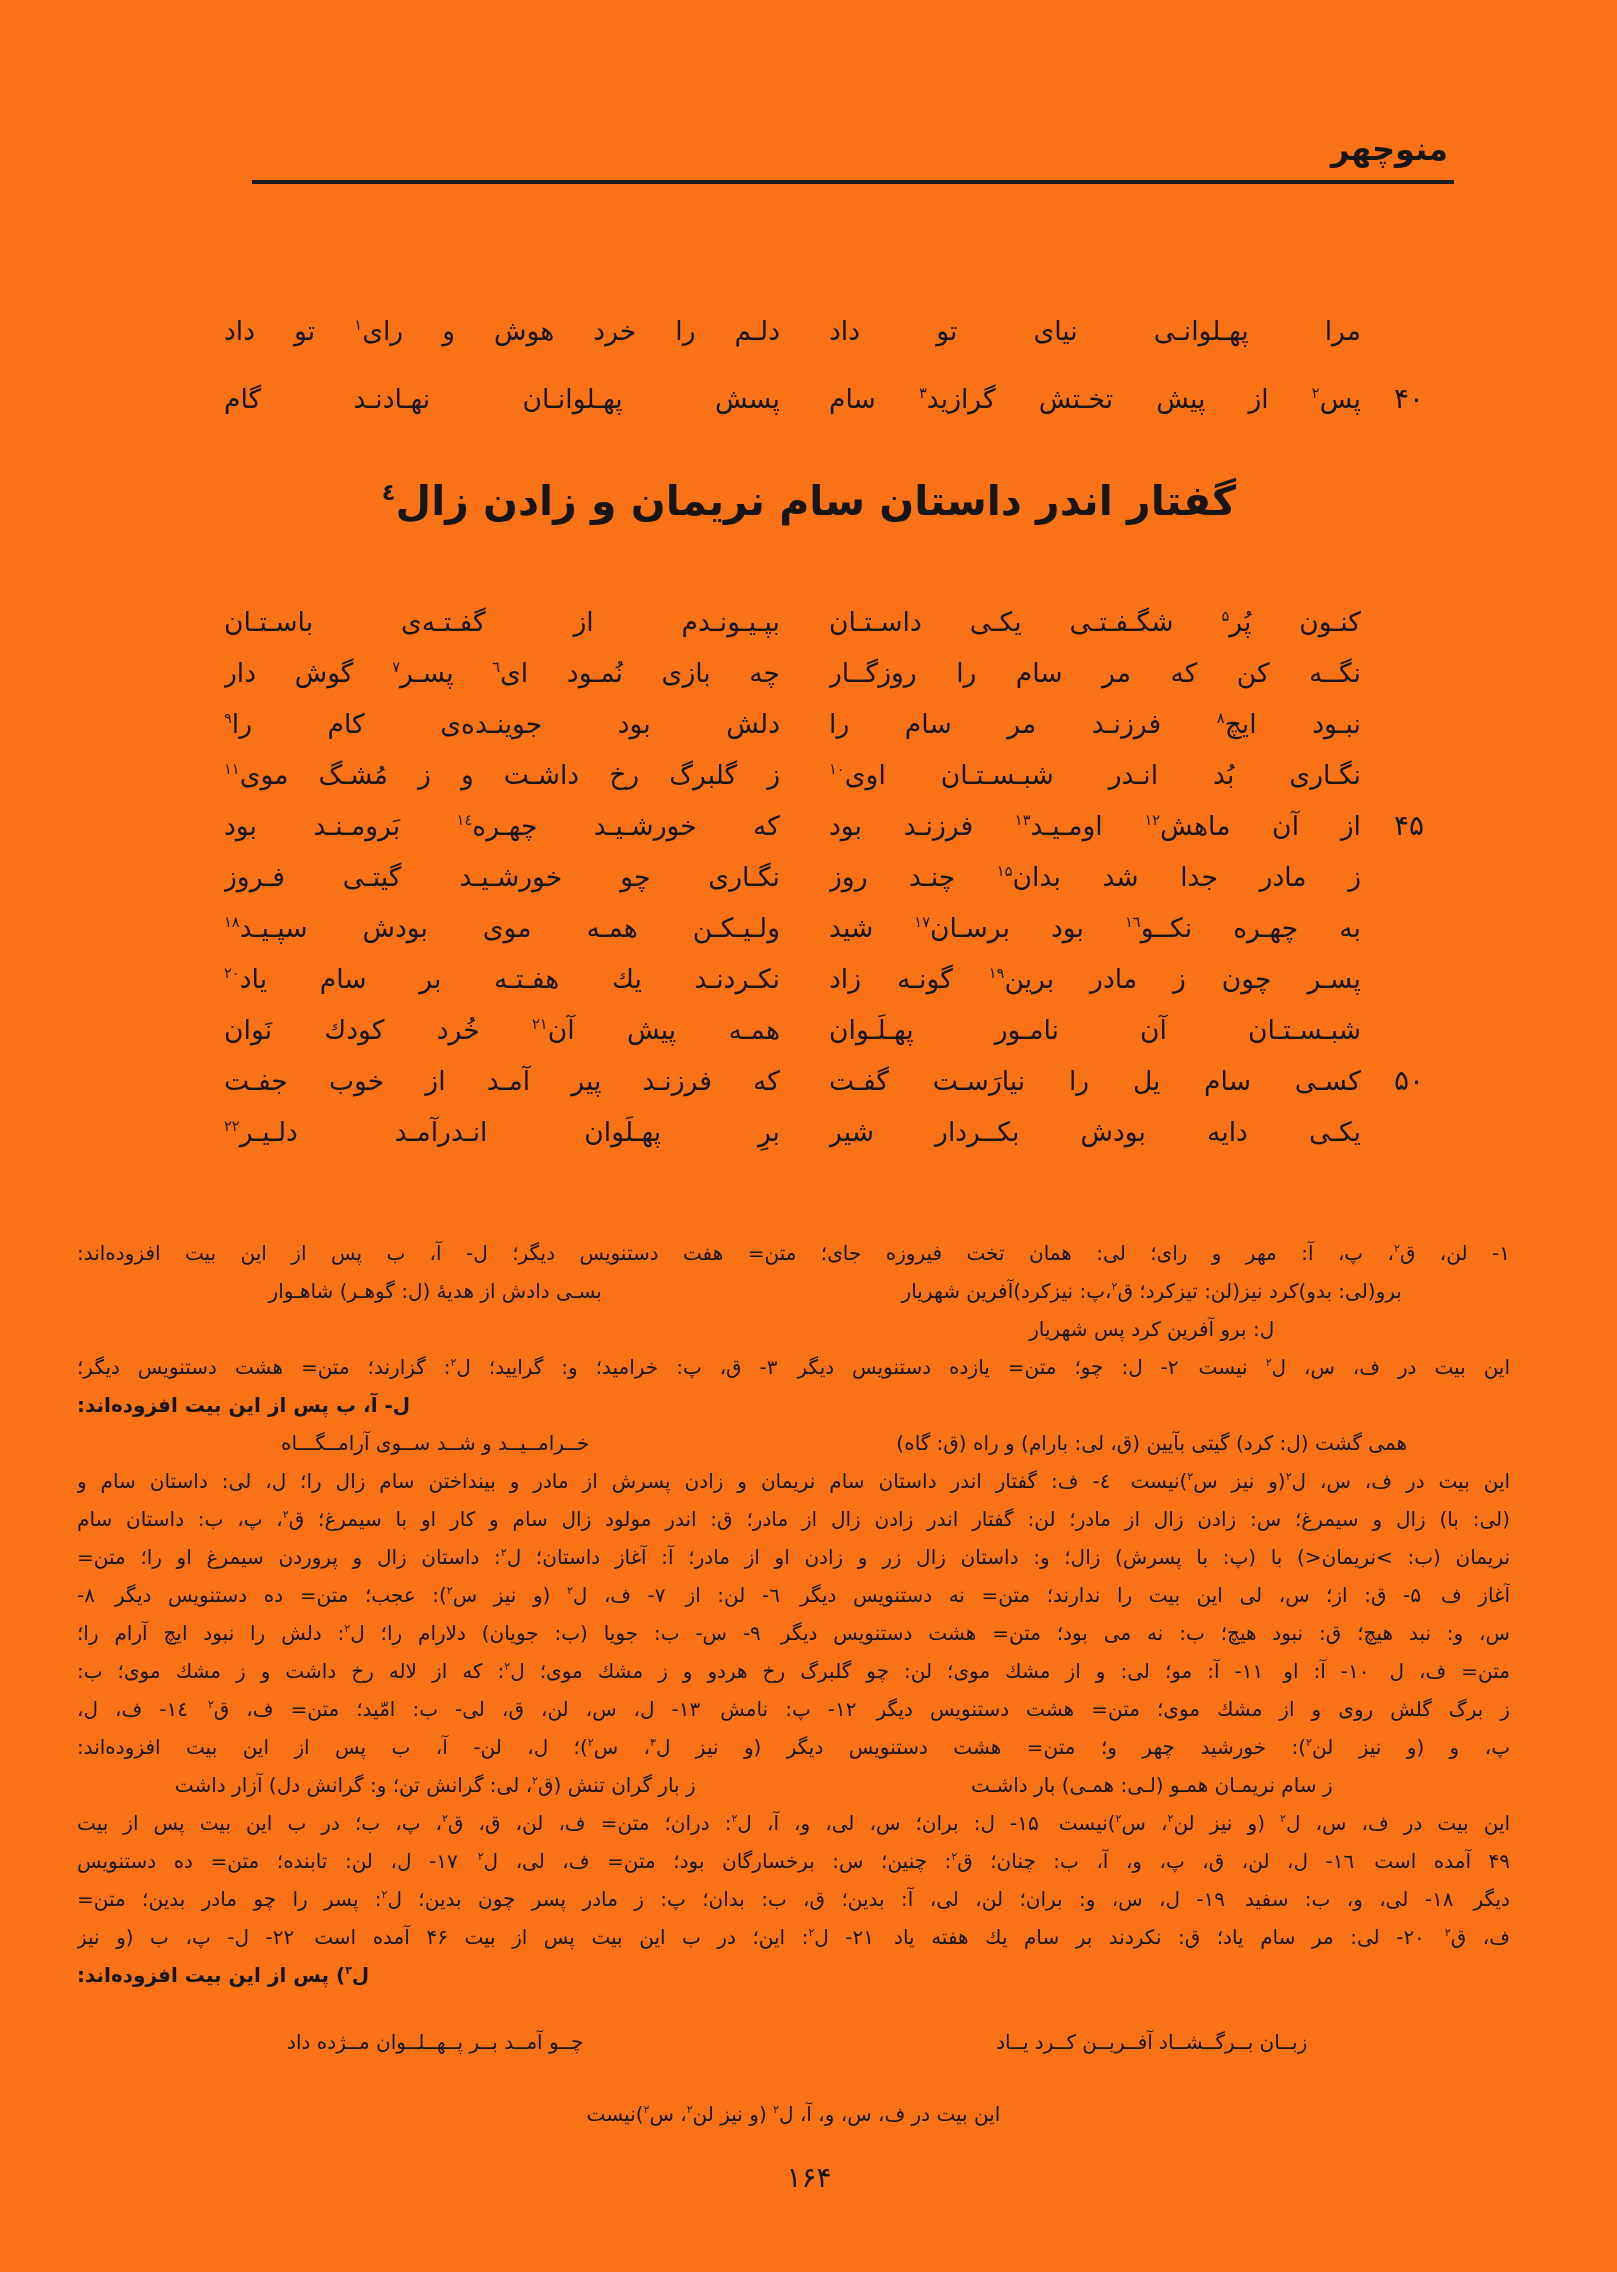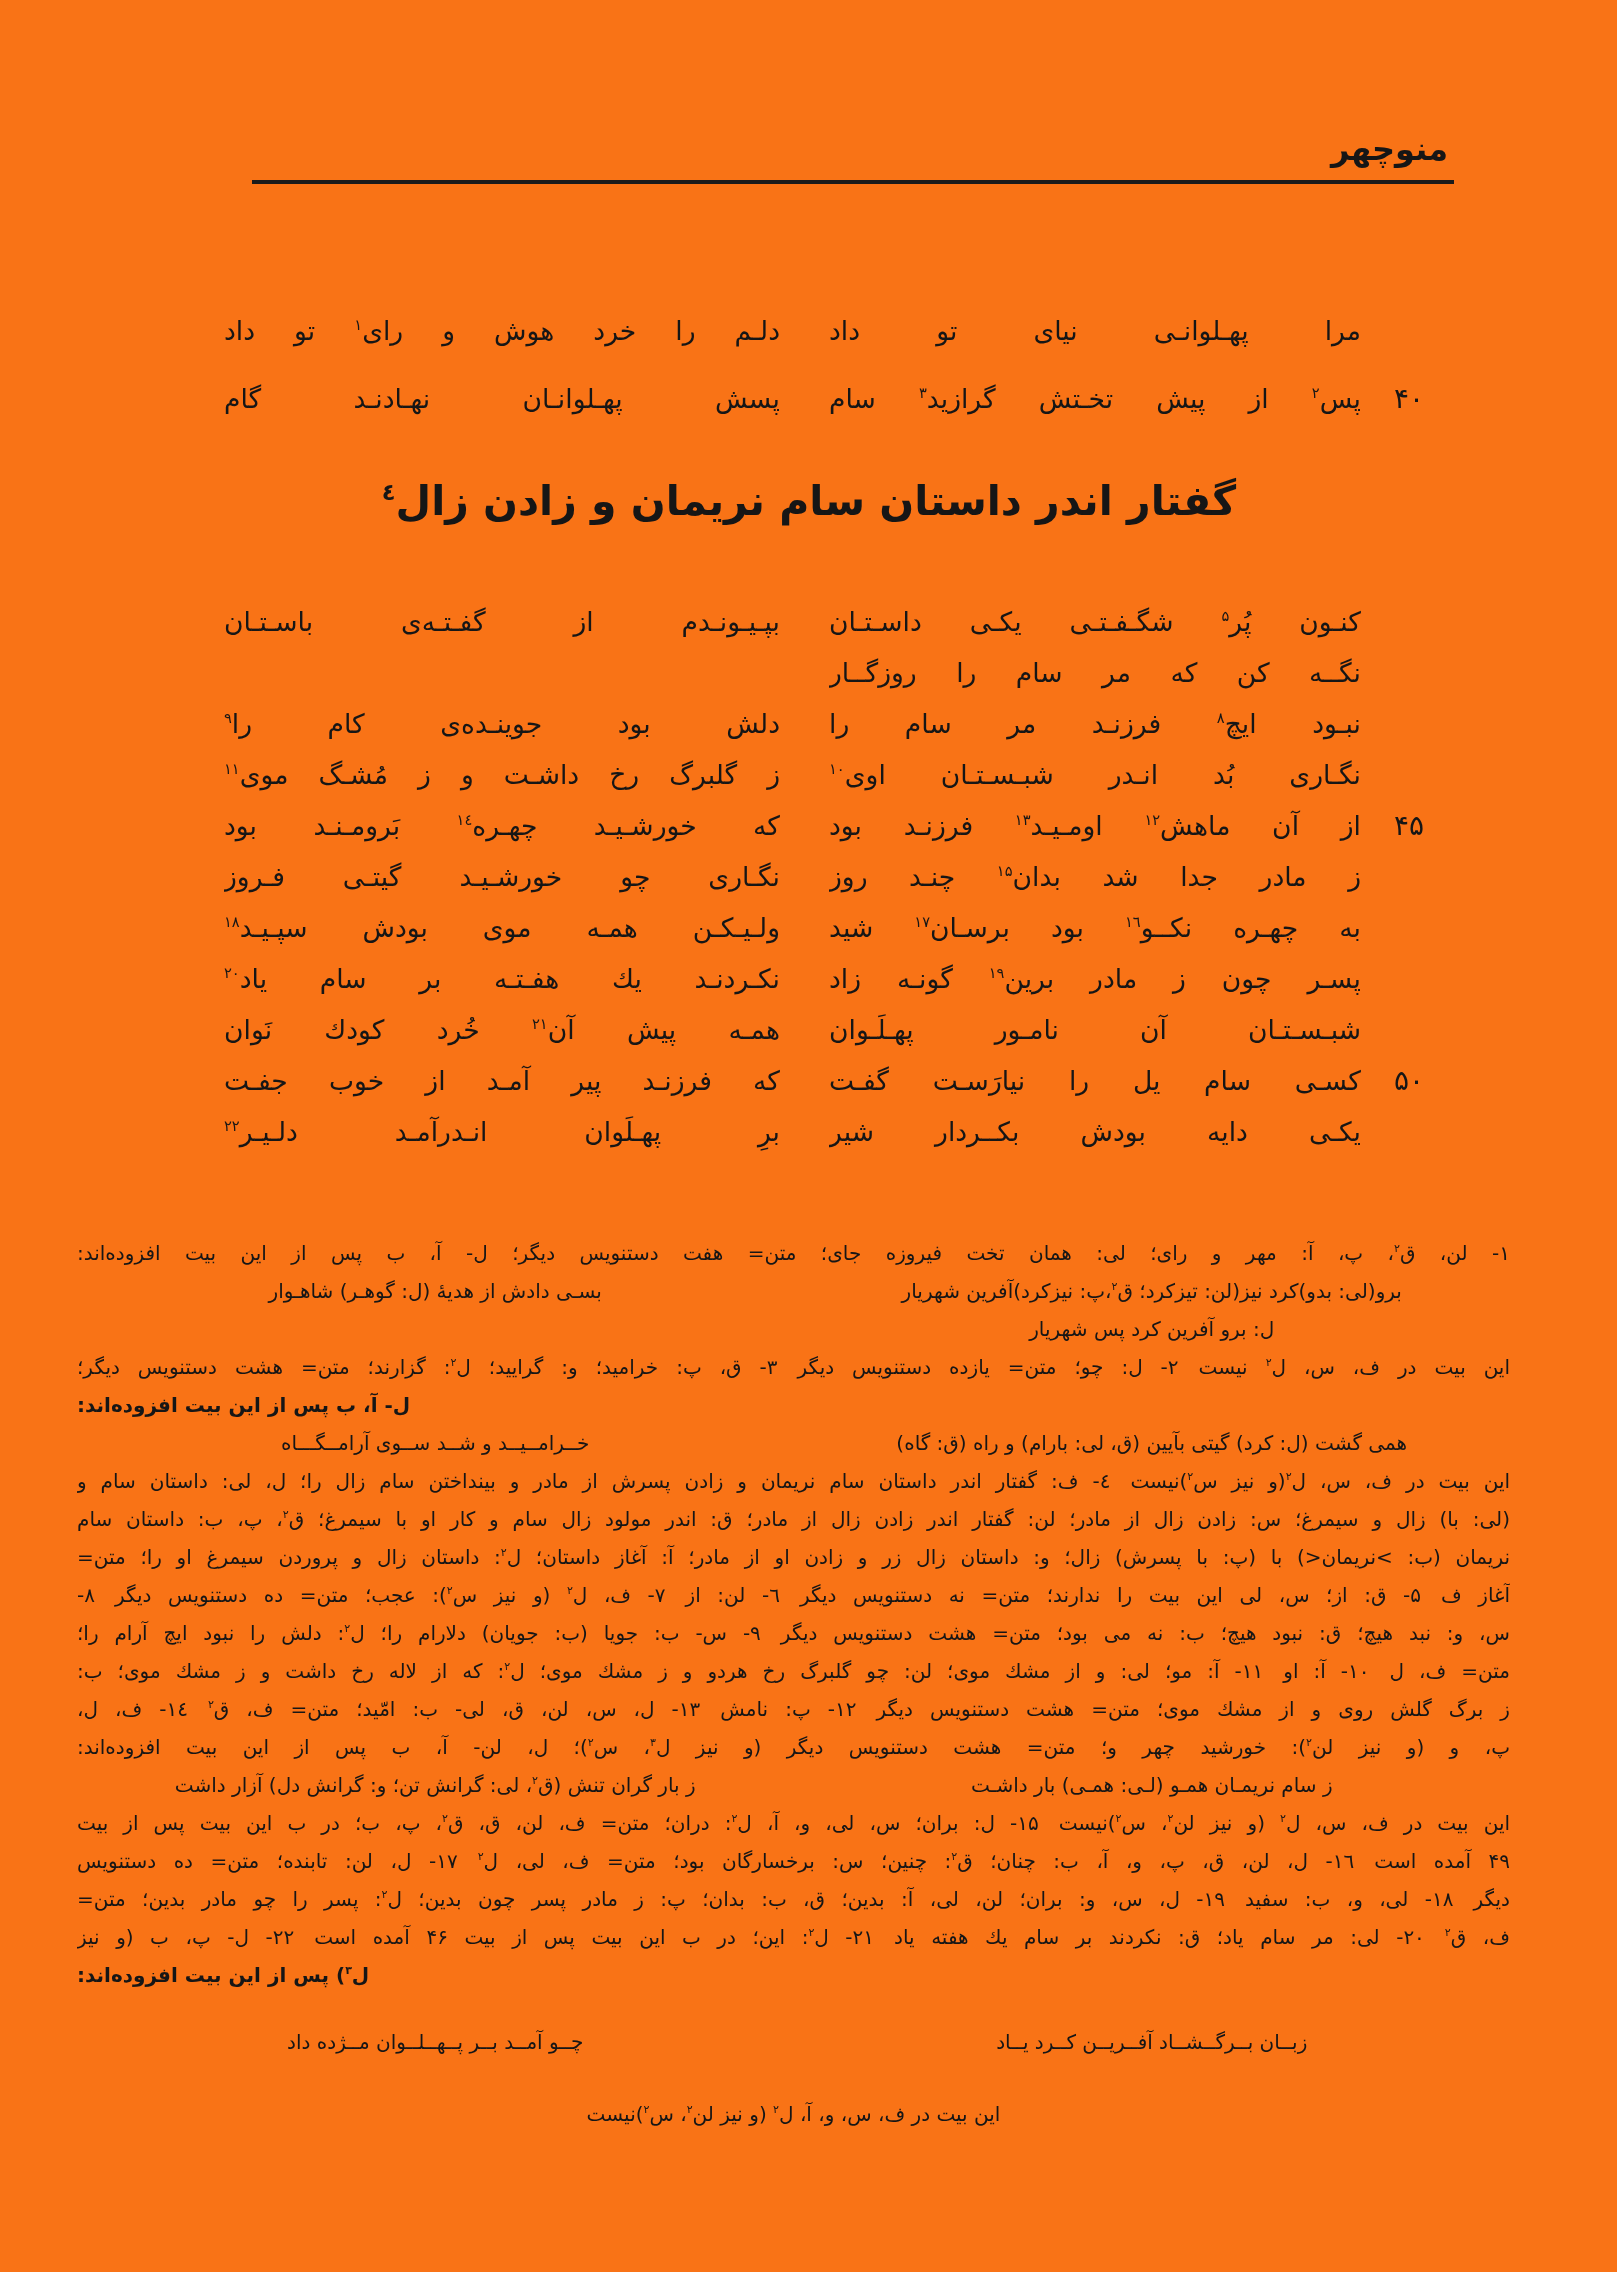--- a/index.html
+++ b/index.html
@@ -96,20 +96,21 @@
       <div class="verse-row">
         <div class="vnum"></div>
         <div class="hem r">کنـون پُر<sup>۵</sup> شگـفـتـی یکـی داسـتـان</div>
         <div class="hgap"></div>
         <div class="hem l">بپـیـونـدم از گفـتـه‌ی باسـتـان</div>
       </div>
       <div class="verse-row">
         <div class="vnum"></div>
         <div class="hem r">نگــه کن که مر سام را روزگــار</div>
         <div class="hgap"></div>
+        <div class="hem l">چه بازی نُمـود ای<sup>٦</sup> پسـر<sup>۷</sup> گوش دار</div>
       </div>
       <div class="verse-row">
         <div class="vnum"></div>
         <div class="hem r">نبـود ایچ<sup>۸</sup> فرزنـد مر سام را</div>
         <div class="hgap"></div>
         <div class="hem l">دلش بود جوینـده‌ی کام را<sup>۹</sup></div>
       </div>
       <div class="verse-row">
         <div class="vnum"></div>
         <div class="hem r">نگـاری بُد انـدر شبـسـتـان اوی<sup>۱۰</sup></div>
@@ -193,15 +194,16 @@
       <div class="fn-line fn-justify">دیگر ۱۸- لی، و، ب: سفید ۱۹- ل، س، و: بران؛ لن، لی، آ: بدین؛ ق، ب: بدان؛ پ: ز مادر پسر چون بدین؛ ل<sup>۲</sup>: پسر را چو مادر بدین؛ متن=</div>
       <div class="fn-line fn-justify">ف، ق<sup>۲</sup> ۲۰- لی: مر سام یاد؛ ق: نکردند بر سام یك هفته یاد ۲۱- ل<sup>۲</sup>: این؛ در ب این بیت پس از بیت ۴۶ آمده است ۲۲- ل- پ، ب (و نیز</div>
       <div class="fn-line fn-start">ل<sup>۳</sup>) پس از این بیت افزوده‌اند:</div>
       <div class="fn-row">
         <div class="half">زبــان بــرگــشــاد آفــریــن کــرد یــاد</div>
         <div class="half">چــو آمــد بــر پــهــلــوان مــژده داد</div>
       </div>
       <div class="fn-line fn-left">این بیت در ف، س، و، آ، ل<sup>۲</sup> (و نیز لن<sup>۲</sup>، س<sup>۲</sup>)نیست</div>
     </div>
 
+  <div class="page-number">۱۶۴</div>
 
 </div>
 
 
 </body></html>

